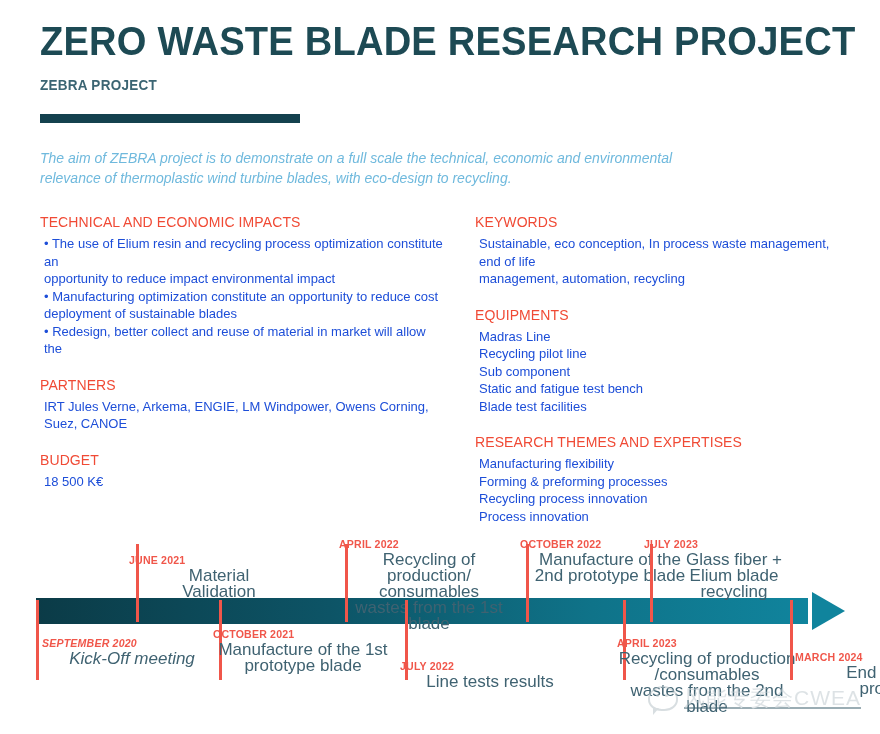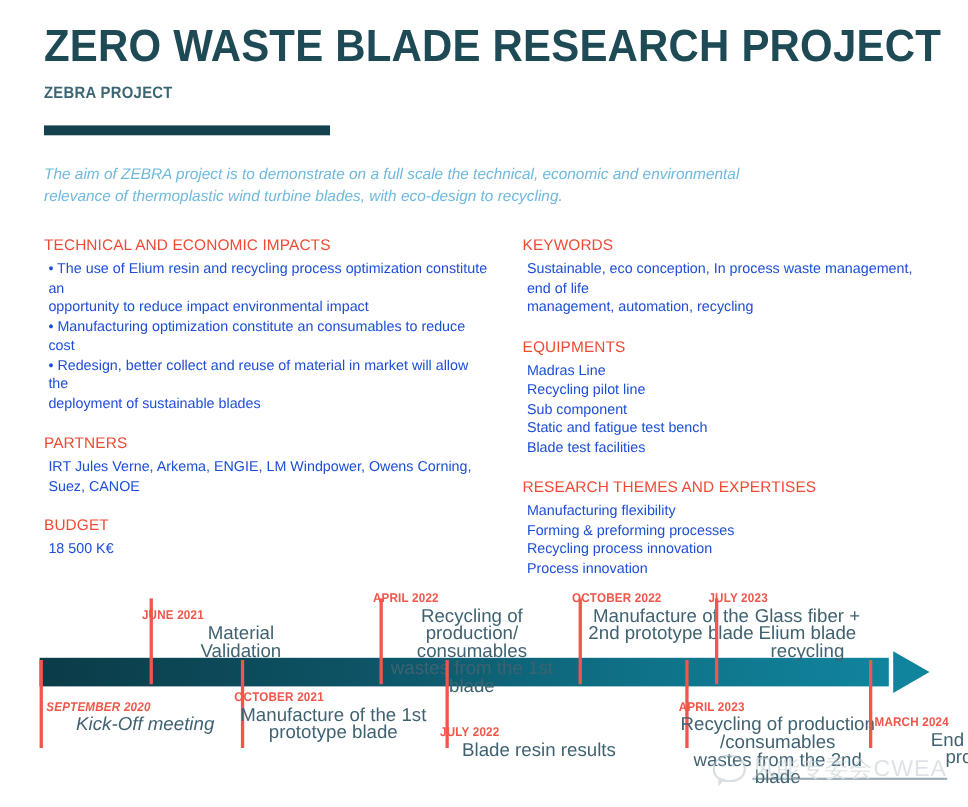--- a/index.html
+++ b/index.html
@@ -205,23 +205,23 @@
 </div>
 
 <div class="intro">The aim of ZEBRA project is to demonstrate on a full scale the technical, economic and environmental relevance of thermoplastic wind turbine blades, with eco-design to recycling.</div>
 
 <div class="col col-left" id="left-col">
     <div class="block">
       <div class="block-title">TECHNICAL AND ECONOMIC IMPACTS</div>
       <div class="block-body">
         <span class="line">• The use of Elium resin and recycling process optimization constitute an</span>
         <span class="line">opportunity to reduce impact environmental impact</span>
-        <span class="line">• Manufacturing optimization constitute an consumables to reduce cost</span>
+        <span class="line">• Manufacturing optimization constitute an opportunity to reduce cost</span>
+        <span class="line">deployment of sustainable blades</span>
         <span class="line">• Redesign, better collect and reuse of material in market will allow the</span>
-        <span class="line">deployment of sustainable blades</span>
       </div>
     </div>
     <div class="block">
       <div class="block-title">PARTNERS</div>
       <div class="block-body">
         <span class="line">IRT Jules Verne, Arkema, ENGIE, LM Windpower, Owens Corning, Suez, CANOE</span>
       </div>
     </div>
     <div class="block">
       <div class="block-title">BUDGET</div>
@@ -292,21 +292,21 @@
       <div class="tl-desc">
         <span class="line">Recycling of production/</span>
         <span class="line">consumables</span>
         <span class="line">wastes from the 1st blade</span>
       </div>
     </div>
     <div class="tl-tick down" style="left: 405px;"></div>
     <div class="tl-label" style="left: 400px; top: 159px;">
       <div class="tl-date">JULY 2022</div>
       <div class="tl-desc">
-        <span class="line">Blade resin results</span>
+        <span class="line">Line tests results</span>
       </div>
     </div>
     <div class="tl-tick up" style="left: 526px;"></div>
     <div class="tl-label" style="left: 520px; top: 37px;">
       <div class="tl-date">OCTOBER 2022</div>
       <div class="tl-desc">
         <span class="line">Manufacture of the</span>
         <span class="line">2nd prototype blade</span>
       </div>
     </div>

